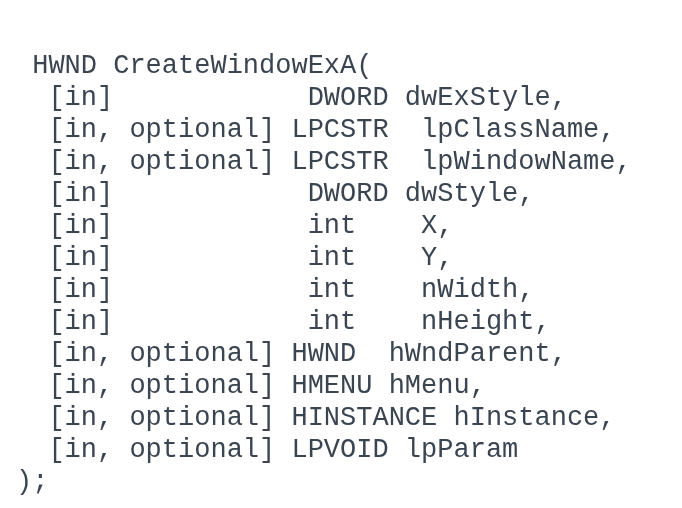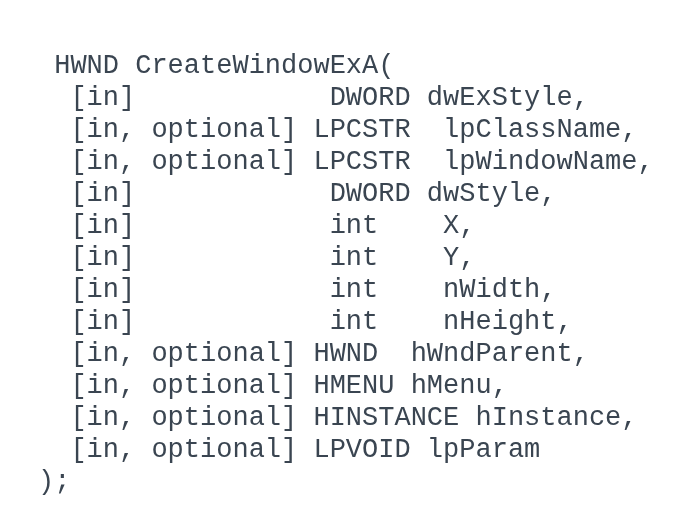--- a/index.html
+++ b/index.html
@@ -10,21 +10,21 @@
   body {
     width: 682px;
     height: 508px;
     overflow: hidden;
   }
   .code-block {
     box-sizing: border-box;
     width: 682px;
     height: 508px;
     margin: 0;
-    padding: 50px 0 0 38px;
+    padding: 50px 0 0 16px;
     font-family: "Liberation Mono", "DejaVu Sans Mono", monospace;
     font-size: 27px;
     line-height: 32px;
     letter-spacing: 0;
     color: var(--code-text, #3a4551);
     background: var(--bg, #ffffff);
   }
   .code-line {
     white-space: pre;
     height: 32px;

